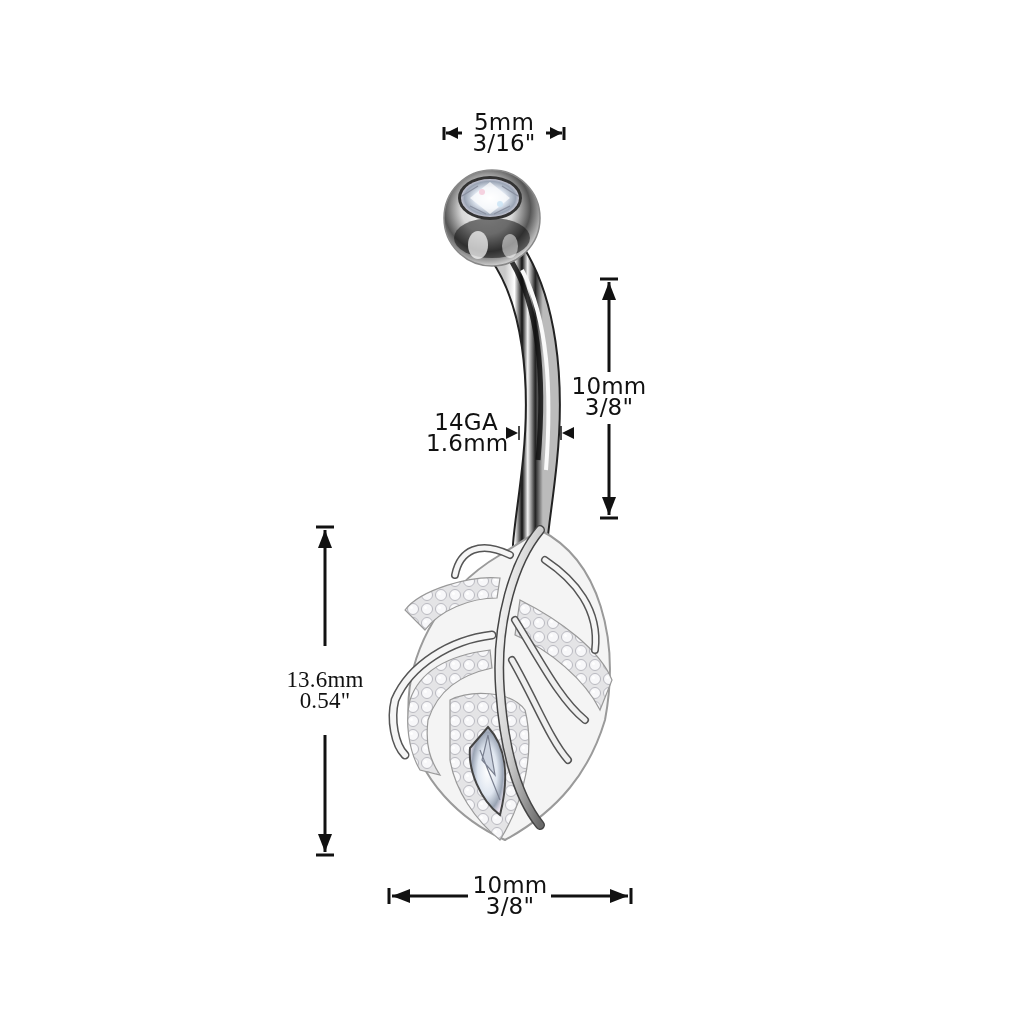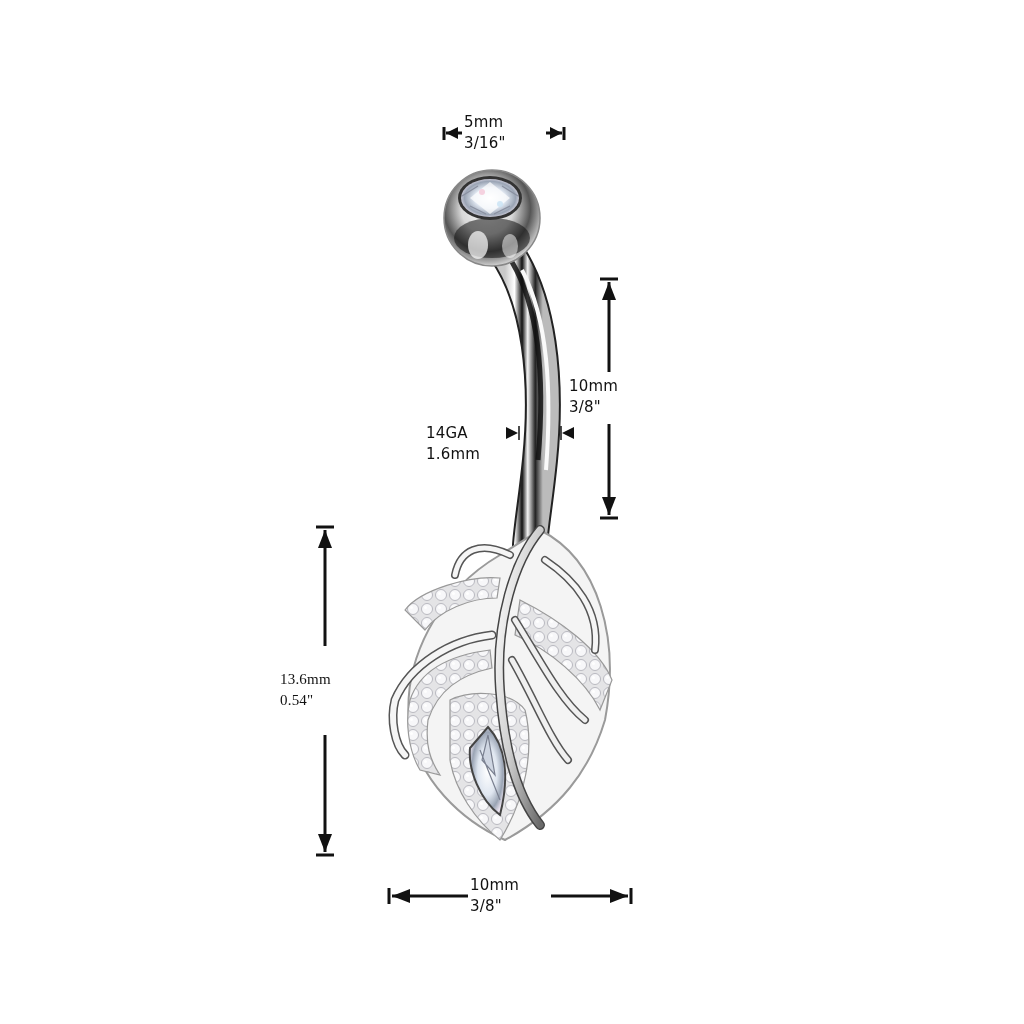--- a/index.html
+++ b/index.html
@@ -1,19 +1,19 @@
 <!DOCTYPE html>
 <html><head>
 <meta charset="utf-8">
 <style>
   html, body { margin:0; padding:0; background:#ffffff; }
   body { width:1024px; height:1024px; position:relative; overflow:hidden;
          font-family:"DejaVu Sans", "Liberation Sans", sans-serif; color:#111; }
   .stage { position:absolute; left:0; top:0; width:1024px; height:1024px; }
-  .label { position:absolute; text-align:left; font-size:15px; line-height:21px; color:#111; letter-spacing:0.2px; }
+  .label { position:absolute; text-align:center; font-size:23px; line-height:21px; color:#111; letter-spacing:0.2px; }
   .label span { display:block; }
   svg.overlay { position:absolute; left:0; top:0; }
 </style>
 </head>
 <body>
 
 <div class="stage">
 
   <svg class="overlay" width="1024" height="1024" viewBox="0 0 1024 1024">
     <defs>
@@ -153,21 +153,21 @@
   <div class="label" style="left:464px; top:112px; width:80px;">
     <span>5mm</span>
     <span>3/16"</span>
   </div>
 
   <div class="label" style="left:569px; top:376px; width:80px;">
     <span>10mm</span>
     <span>3/8"</span>
   </div>
 
-  <div class="label" style="left:426px; top:412px; width:80px;margin-top:11px;">
+  <div class="label" style="left:426px; top:412px; width:80px;">
     <span>14GA</span>
     <span>1.6mm</span>
   </div>
 
   <div class="label" style="left:280px; top:669px; width:90px;font-family:Liberation Serif, serif;">
     <span>13.6mm</span>
     <span>0.54"</span>
   </div>
 
   <div class="label" style="left:470px; top:875px; width:80px;">

